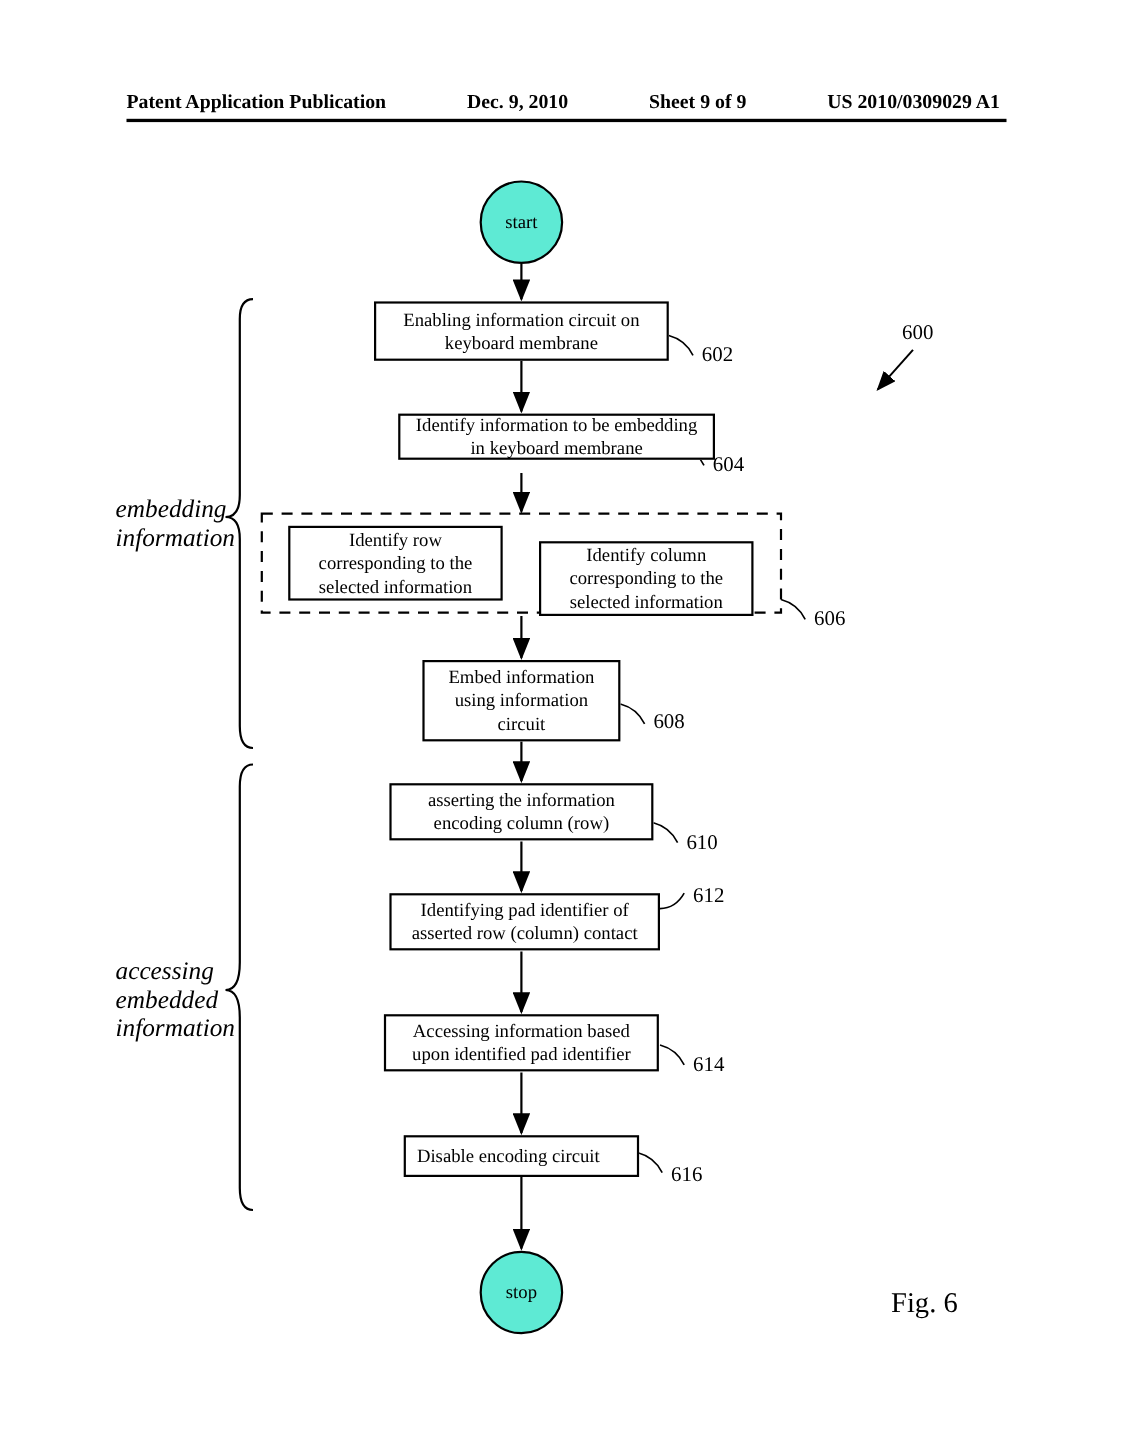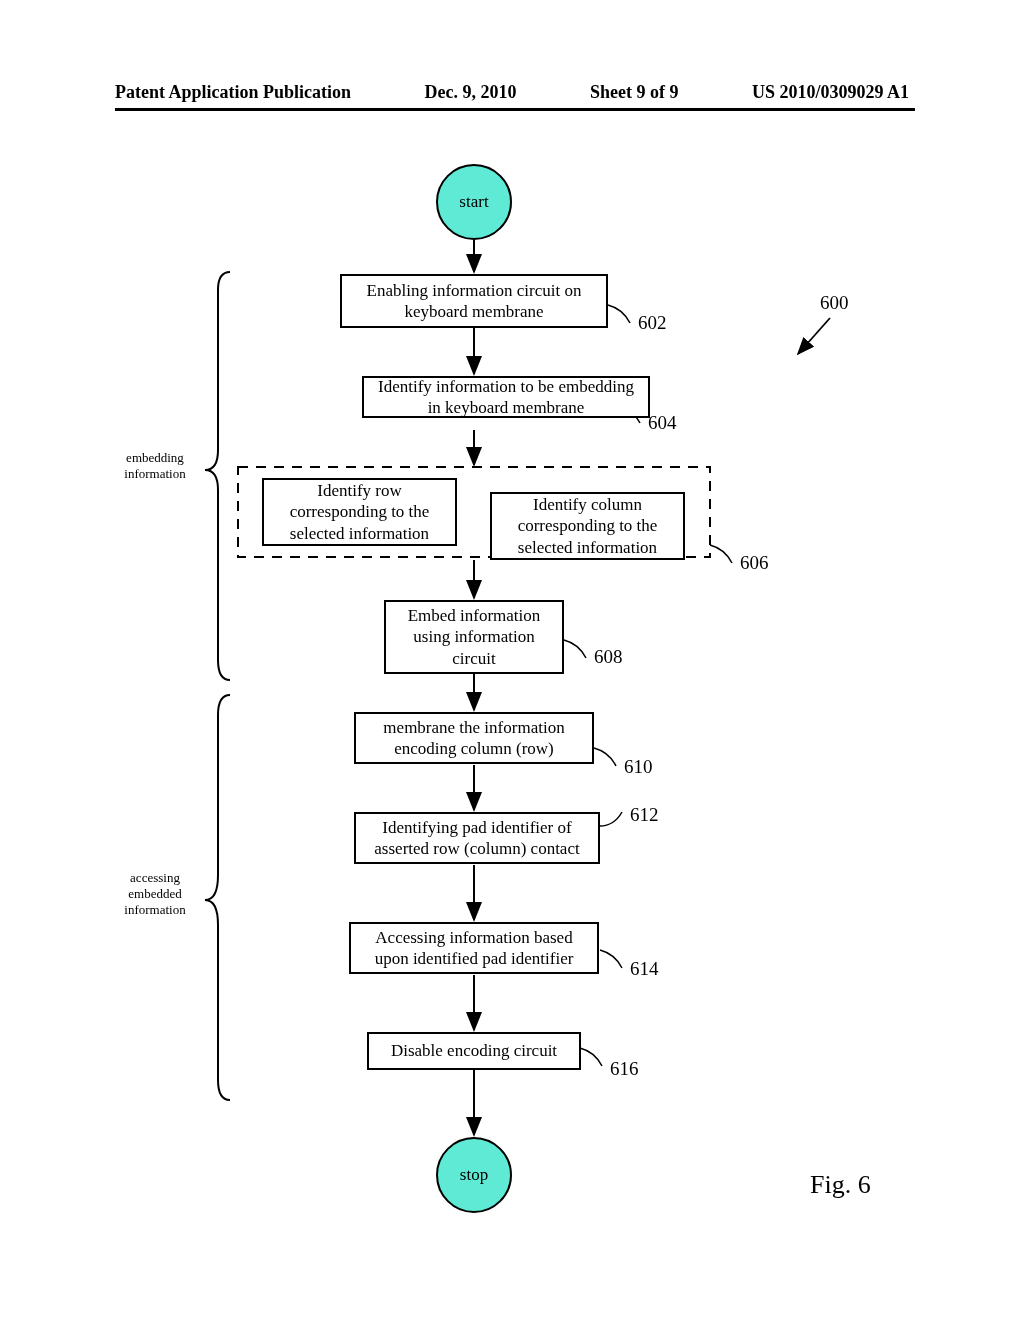--- a/index.html
+++ b/index.html
@@ -39,42 +39,42 @@
     height: 1150px;
   }
   
   .abs { position: absolute; }
   .box {
     border: 2px solid #000;
     text-align: center;
     font-size: 17px;
     display: flex;
     align-items: center;
-    justify-content: center;
     padding: 0 10px;
     line-height: 1.25;
     background: #fff;
   }
   .circle {
     border: 2px solid #000;
     border-radius: 50%;
     width: 76px;
     height: 76px;
     display: flex;
     align-items: center;
     justify-content: center;
     font-size: 17px;
     background: #5eead4;
   }
   .ref {
     font-size: 19px;
   }
   .side-label {
-    font-size: 13px;
-    text-align: center;
+    font-size: 23px;
+    text-align: left;
+    font-style: italic;
   }
   svg.overlay {
     position: absolute;
     top: 0;
     left: 0;
     width: 1024px;
     height: 1150px;
     pointer-events: none;
   }
   .fig-label {
@@ -164,21 +164,21 @@
     <span>Identify column corresponding to the selected information</span>
   </div>
   <div class="abs ref" style="left:740px; top:412px;">606</div>
 
   <div class="abs box" style="left:384px; top:460px; width:180px; height:74px;">
     <span>Embed information using information circuit</span>
   </div>
   <div class="abs ref" style="left:594px; top:506px;">608</div>
 
   <div class="abs box" style="left:354px; top:572px; width:240px; height:52px;">
-    <span>membrane the information encoding column (row)</span>
+    <span>asserting the information encoding column (row)</span>
   </div>
   <div class="abs ref" style="left:624px; top:616px;">610</div>
 
   <div class="abs box" style="left:354px; top:672px; width:246px; height:52px;">
     <span>Identifying pad identifier of asserted row (column) contact</span>
   </div>
   <div class="abs ref" style="left:630px; top:664px;">612</div>
 
   <div class="abs box" style="left:349px; top:782px; width:250px; height:52px;">
     <span>Accessing information based upon identified pad identifier</span>

